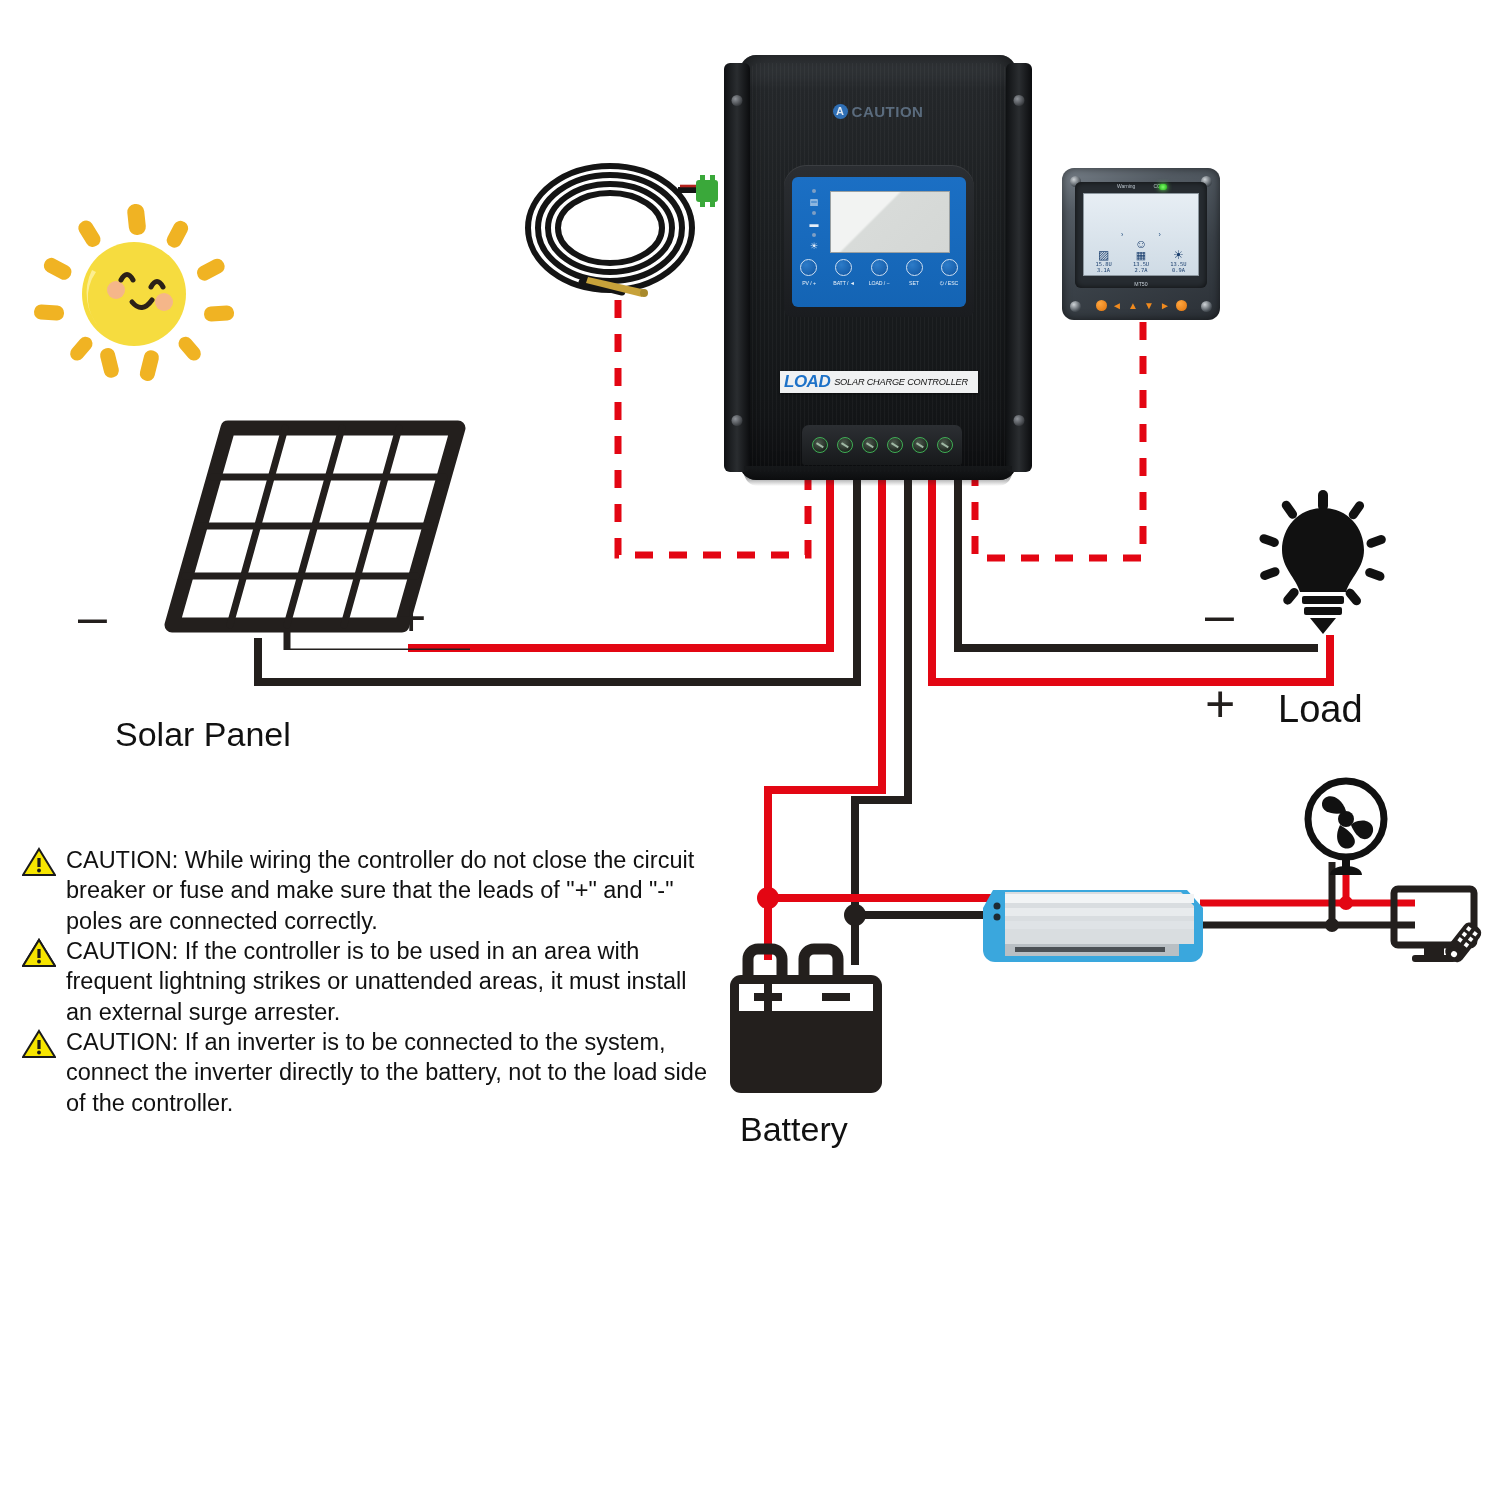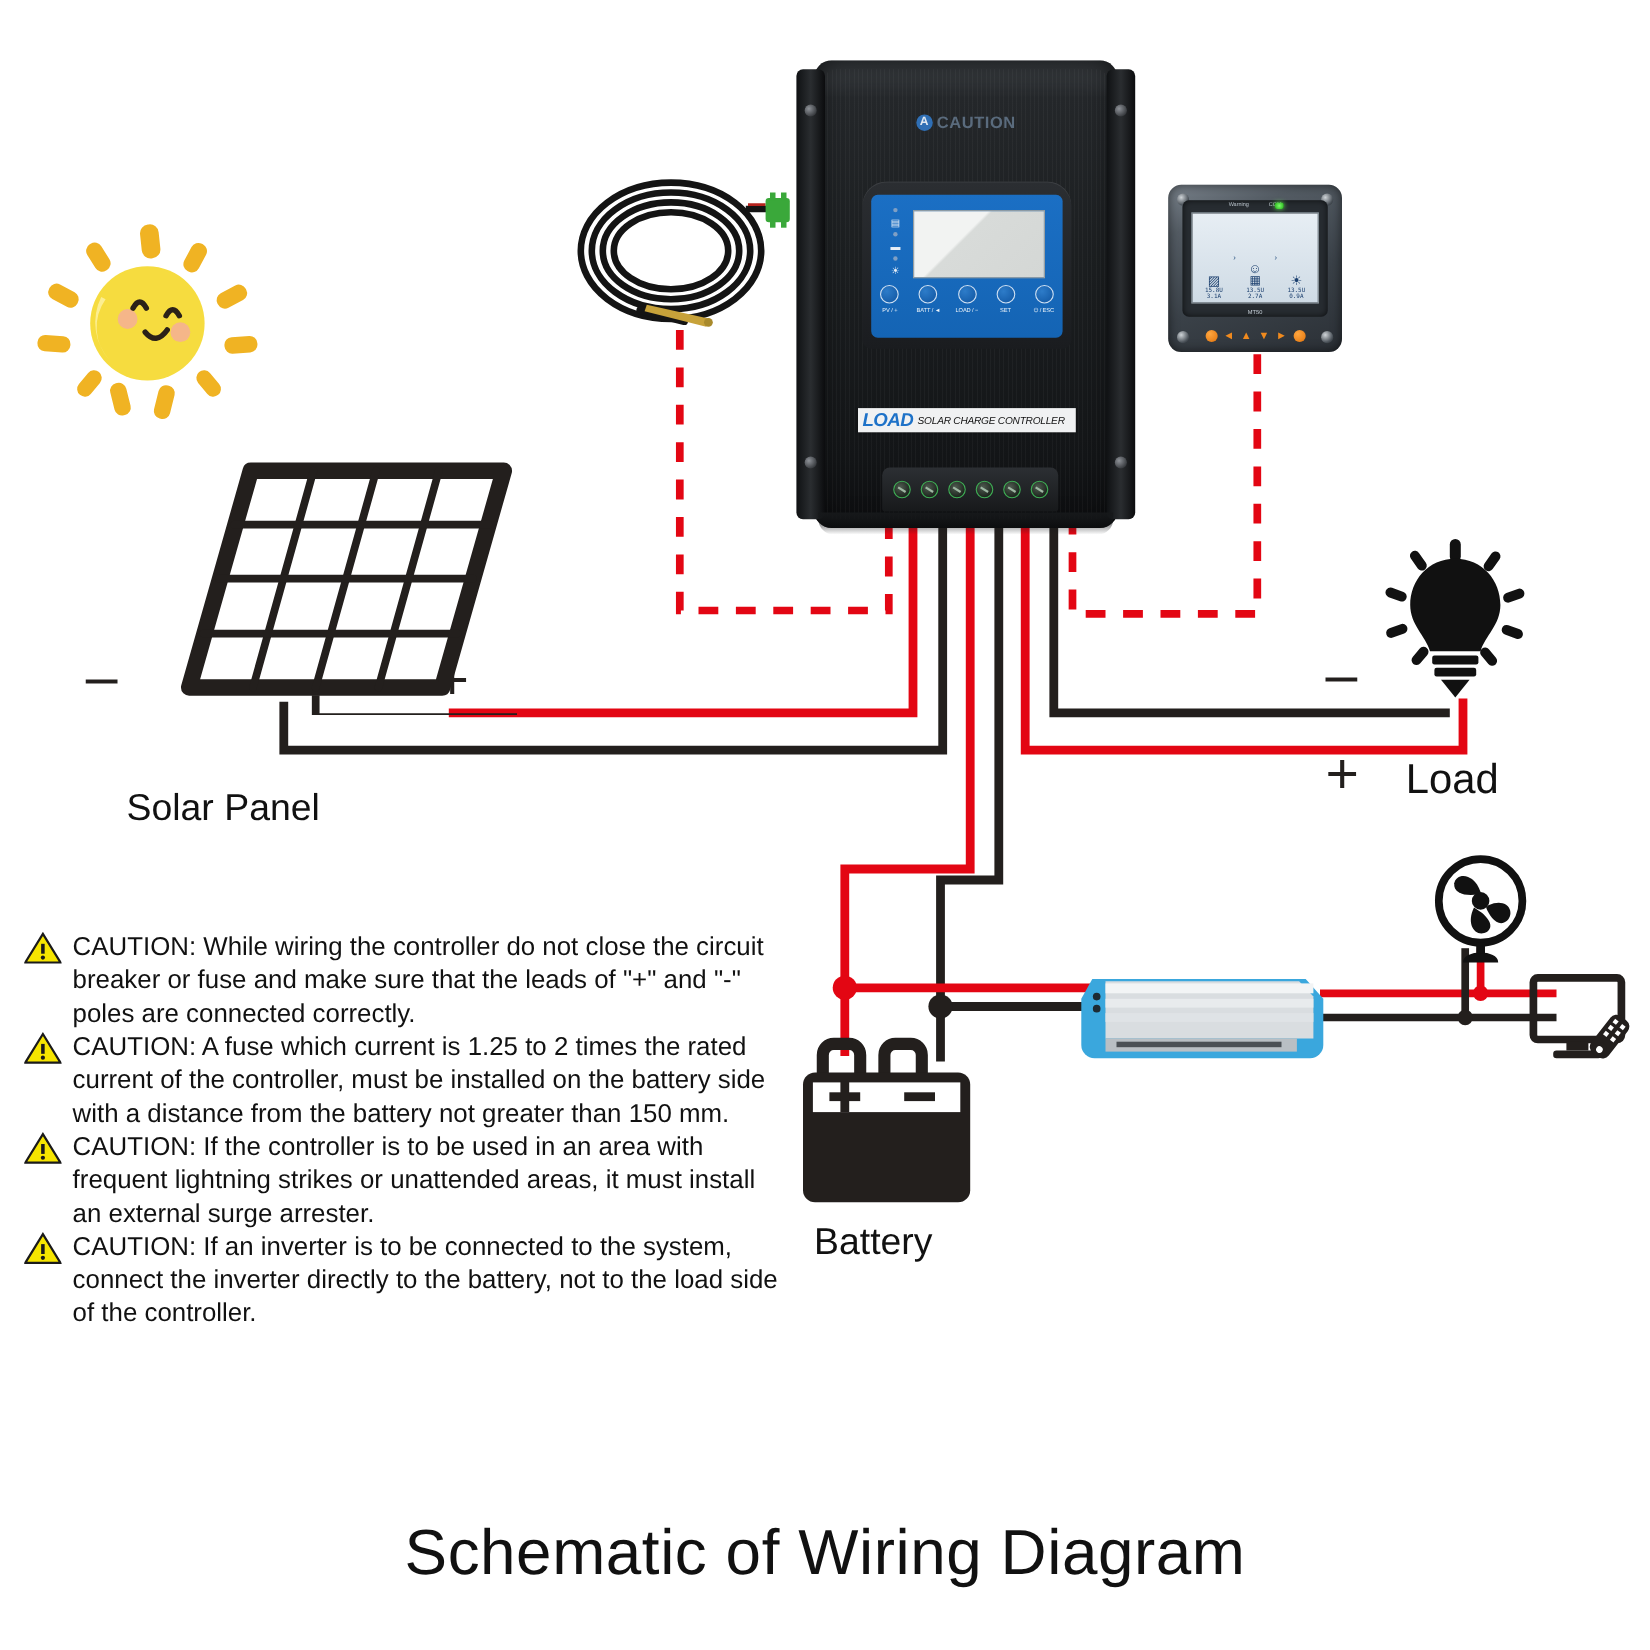--- a/index.html
+++ b/index.html
@@ -589,35 +589,33 @@
         <circle cx="17" cy="23.5" r="1.9" fill="#1a1a1a"></circle>
       </svg>
       <span>CAUTION: While wiring the controller do not close the   circuit breaker or fuse and make sure that the leads of "+" and "-" poles are connected correctly.</span>
     </div>
     <div class="caution-item">
       <svg class="tri" viewBox="0 0 34 30">
         <path d="M17,2 L33,28 L1,28 Z" fill="#f6e500" stroke="#1a1a1a" stroke-width="2"></path>
         <rect x="15.4" y="11" width="3.2" height="9" fill="#1a1a1a"></rect>
         <circle cx="17" cy="23.5" r="1.9" fill="#1a1a1a"></circle>
       </svg>
-      <span>CAUTION: A fuse which current is 1.25 to 2 times the rated current of the controller, must be installed on the battery side with a distance from the battery not greater than 150 mm.</span>
     </div>
     <div class="caution-item">
       <svg class="tri" viewBox="0 0 34 30">
         <path d="M17,2 L33,28 L1,28 Z" fill="#f6e500" stroke="#1a1a1a" stroke-width="2"></path>
         <rect x="15.4" y="11" width="3.2" height="9" fill="#1a1a1a"></rect>
         <circle cx="17" cy="23.5" r="1.9" fill="#1a1a1a"></circle>
       </svg>
       <span>CAUTION: If the controller is to be used in an area with frequent lightning strikes or unattended areas, it must install an external surge arrester.</span>
     </div>
     <div class="caution-item">
       <svg class="tri" viewBox="0 0 34 30">
         <path d="M17,2 L33,28 L1,28 Z" fill="#f6e500" stroke="#1a1a1a" stroke-width="2"></path>
         <rect x="15.4" y="11" width="3.2" height="9" fill="#1a1a1a"></rect>
         <circle cx="17" cy="23.5" r="1.9" fill="#1a1a1a"></circle>
       </svg>
       <span>CAUTION: If an inverter is to be connected to the system, connect the inverter directly to the battery, not to the load side of the controller.</span>
     </div>
   </div>
 
-  <div class="abs" id="title">Schematic of Wiring Diagram</div>
 
 </div>
 
 </body></html>

